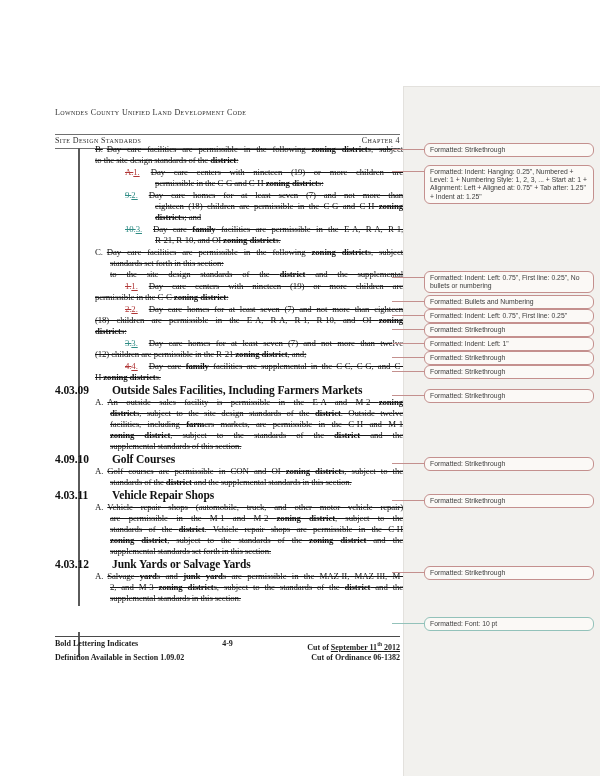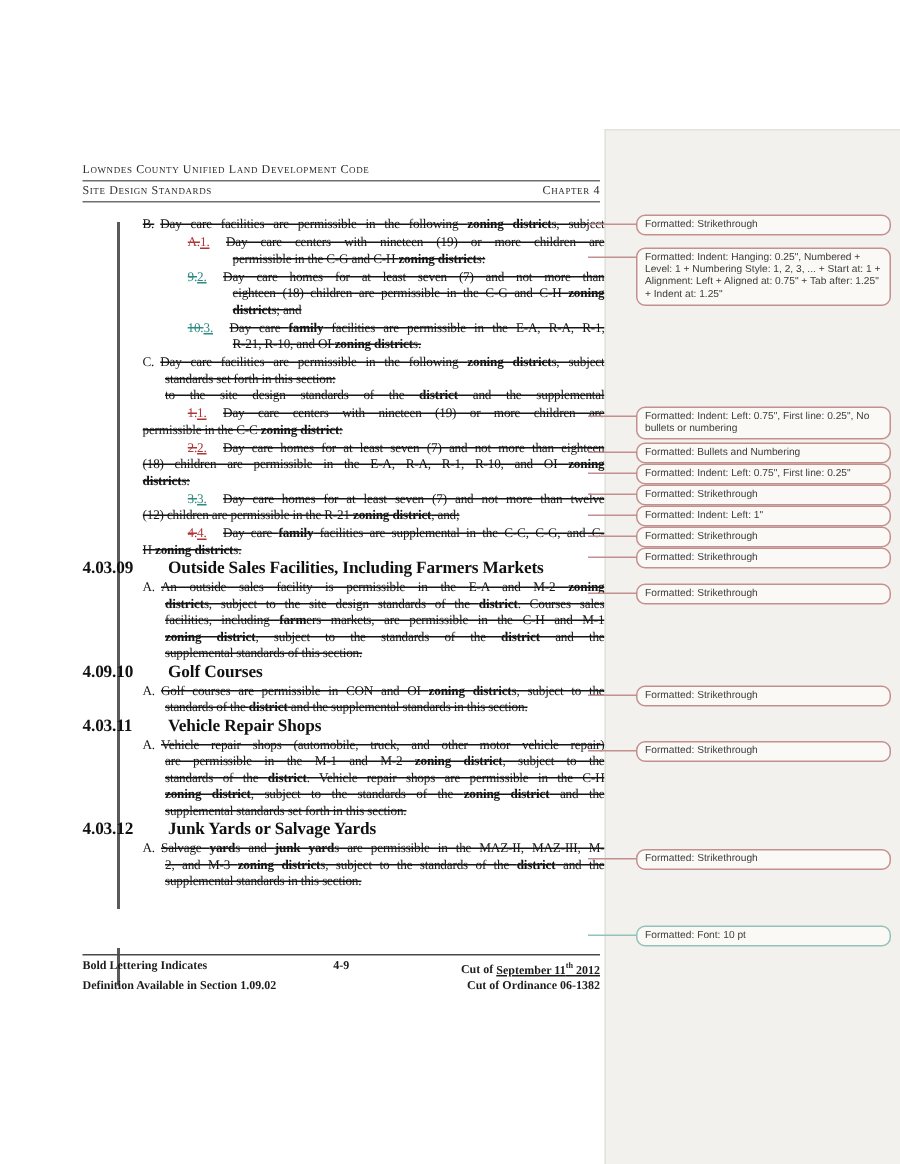--- a/index.html
+++ b/index.html
@@ -8,21 +8,21 @@
     font-family:"Liberation Serif","DejaVu Serif",serif;
   }
   
   .markup-area{
     position:absolute;left:403px;top:86px;width:197px;height:690px;
     background:#f2f1ee;border-left:1px solid #e3e1dd;border-top:1px solid #e3e1dd;
   }
   
   .doc-header{position:absolute;left:55px;top:108px;width:345px;color:#2e2e2e;
     font-size:8px;font-variant:small-caps;letter-spacing:.4px;line-height:10px;}
-  .h1row{border-bottom:1px solid #6f6f6f;padding-bottom:2px;}
+  .h1row{border-bottom:1px solid #6f6f6f;padding-bottom:16px;}
   .h2row{display:flex;justify-content:space-between;border-bottom:1px solid #6f6f6f;padding:1px 0 2px;}
   
   .change-bar{position:absolute;left:78px;width:1.5px;background:#5a5a5a;}
   .change-bar.main{top:148px;height:458px;}
   .change-bar.foot{top:632px;height:25px;}
   
   .doc-body{position:absolute;left:55px;top:144px;width:348px;color:#161616;
     font-size:8.8px;letter-spacing:-0.12px;line-height:11px;}
   .para{margin:0 0 1px 0;}
   .line{text-align:justify;height:11px;overflow:hidden;}
@@ -79,20 +79,21 @@
     <span>Chapter 4</span>
   </div>
 </div>
 
 <div class="change-bar main"></div>
 <div class="change-bar foot"></div>
 
 <div class="doc-body">
     <div class="para p-b">
       <div class="line first jl"><span class="mkr"><span class="pm sx st">B.</span><span class="tabsp small"></span></span><span class="st"><span>Day care facilities are permissible in the following </span><span class="b">zoning district</span><span>s, subject</span></span></div>
+      <div class="line rest"><span class="st"><span>to the site design standards of the </span><span class="b">district</span><span>:</span></span></div>
     </div>
     <div class="para p-sub1">
       <div class="line first jl"><span class="mkr"><span class="old red">A.</span><span class="new red">1.</span><span class="tabsp"></span></span><span class="st"><span>Day care centers with nineteen (19) or more children are</span></span></div>
       <div class="line rest"><span class="st"><span>permissible in the C-G and C-H </span><span class="b">zoning district</span><span>s:</span></span></div>
     </div>
     <div class="para p-sub1">
       <div class="line first jl"><span class="mkr"><span class="old teal">9.</span><span class="new teal">2.</span><span class="tabsp"></span></span><span class="st"><span>Day care homes for at least seven (7) and not more than</span></span></div>
       <div class="line rest jl"><span class="st"><span>eighteen (18) children are permissible in the C-G and C-H </span><span class="b">zoning</span></span></div>
       <div class="line rest"><span class="st"><span class="b">district</span><span>s; and</span></span></div>
     </div>
@@ -118,21 +119,21 @@
       <div class="line first jl"><span class="mkr"><span class="old teal">3.</span><span class="new teal">3.</span><span class="tabsp"></span></span><span class="st"><span>Day care homes for at least seven (7) and not more than twelve</span></span></div>
       <div class="line rest"><span class="st"><span>(12) children are permissible in the R-21 </span><span class="b">zoning district</span><span>, and;</span></span></div>
     </div>
     <div class="para p-sub2">
       <div class="line first jl"><span class="mkr"><span class="old red">4.</span><span class="new red">4.</span><span class="tabsp"></span></span><span class="st"><span>Day care </span><span class="b">family</span><span> facilities are supplemental in the C-C, C-G, and C-</span></span></div>
       <div class="line rest"><span class="st"><span>H </span><span class="b">zoning district</span><span>s.</span></span></div>
     </div>
     <div class="heading"><span class="hnum">4.03.09</span><span class="htitle">Outside Sales Facilities, Including Farmers Markets</span></div>
     <div class="para p-a">
       <div class="line first jl"><span class="mkr"><span class="pm">A.</span><span class="tabsp small"></span></span><span class="st"><span>An outside sales facility is permissible in the E-A and M-2 </span><span class="b">zoning</span></span></div>
-      <div class="line rest jl"><span class="st"><span class="b">district</span><span>s, subject to the site design standards of the </span><span class="b">district</span><span>. Courses sales</span></span></div>
+      <div class="line rest jl"><span class="st"><span class="b">district</span><span>s, subject to the site design standards of the </span><span class="b">district</span><span>. Outside twelve</span></span></div>
       <div class="line rest jl"><span class="st"><span>facilities, including </span><span class="b">farm</span><span>ers markets, are permissible in the C-H and M-1</span></span></div>
       <div class="line rest jl"><span class="st"><span class="b">zoning district</span><span>, subject to the standards of the </span><span class="b">district</span><span> and the</span></span></div>
       <div class="line rest"><span class="st"><span>supplemental standards of this section.</span></span></div>
     </div>
     <div class="heading"><span class="hnum">4.09.10</span><span class="htitle">Golf Courses</span></div>
     <div class="para p-a">
       <div class="line first jl"><span class="mkr"><span class="pm">A.</span><span class="tabsp small"></span></span><span class="st"><span>Golf courses are permissible in CON and OI </span><span class="b">zoning district</span><span>s, subject to the</span></span></div>
       <div class="line rest"><span class="st"><span>standards of the </span><span class="b">district</span><span> and the supplemental standards in this section.</span></span></div>
     </div>
     <div class="heading"><span class="hnum">4.03.11</span><span class="htitle">Vehicle Repair Shops</span></div>

